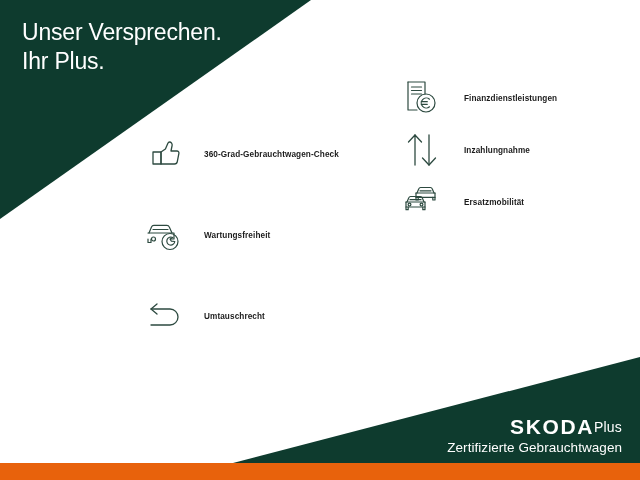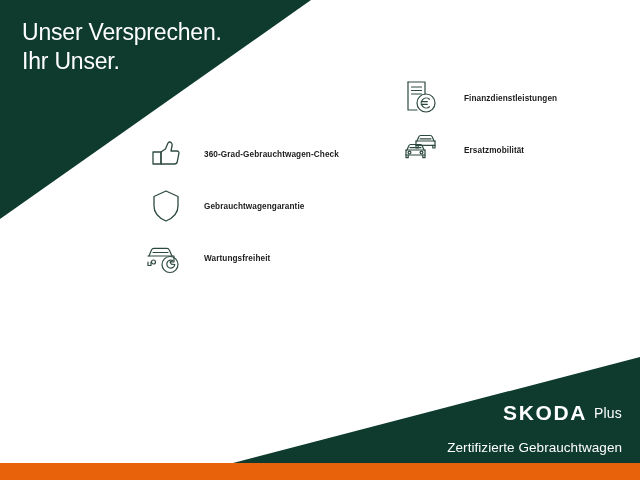--- a/index.html
+++ b/index.html
@@ -35,21 +35,21 @@
     white-space:nowrap;
   }
   .headline .ln { display:block; }
 
   
   .col {
     position:absolute;
     display:flex;
     flex-direction:column;
   }
-  .col-left  { left:142px; top:128px; }
+  .col-left  { left:142px; top:128px;gap:29px; }
   .col-right { left:398px; top:72px; }
 
   .feature {
     display:flex;
     align-items:center;
     height:52px;
   }
   .feature .ic {
     width:48px;
     min-width:48px;
@@ -74,96 +74,96 @@
     position:absolute;
     right:18px;
     bottom:24px;
     text-align:right;
     color:#ffffff;
   }
   .logo-row {
     display:flex;
     align-items:flex-end;
     justify-content:flex-end;
-    gap:7px;
   }
   .logo-word {
     font-size:21px;
     font-weight:bold;
     letter-spacing:1.6px;
     line-height:22px;
   }
   .logo-plus {
     font-size:14px;
     font-weight:400;
     letter-spacing:0.2px;
     line-height:22px;
   }
   .logo-sub {
     font-size:13.5px;
     font-weight:400;
     letter-spacing:0.05px;
     line-height:17px;
-    margin-top:15px;
+    margin-top:1px;
   }
 </style>
 </head>
 <body>
 
 <div id="page">
 
   <svg class="shape-layer" viewBox="0 0 640 480" width="640" height="480" preserveAspectRatio="none">
     <rect x="0" y="0" width="640" height="480" fill="#ffffff"></rect>
     <polygon points="0,0 311,0 0,219" fill="#0e3b2e"></polygon>
     <polygon points="640,357 640,463 233,463" fill="#0e3b2e"></polygon>
     <rect x="0" y="463" width="640" height="17" fill="#e8620c"></rect>
   </svg>
 
   <div class="headline">
     <span class="ln">Unser Versprechen.</span>
-    <span class="ln">Ihr Unser.</span>
+    <span class="ln">Ihr Plus.</span>
   </div>
 
   <div class="col col-left">
 
     <div class="feature">
       <span class="ic">
         <svg width="36" height="32" viewBox="0 0 36 32" fill="none" stroke="#2d4a40" stroke-width="1.3" stroke-linejoin="round" stroke-linecap="round">
           <path d="M5 14 h8 v12 H5 z"></path>
           <path d="M13 14 l0 12 h13.5 c1.5 0 2.6-1 2.8-2.3 l1.6-8.4 c0.2-1.2-0.7-2.3-1.9-2.3 H23 l1.1-5.5 c0.4-1.9-0.9-3.5-2.6-3.5 -0.8 0-1.3 0.5-1.6 1.2 L17.4 11 13 14 z"></path>
         </svg>
       </span>
       <span class="lbl">360-Grad-Gebrauchtwagen-Check</span>
     </div>
 
 
-    <div class="feature">
-      <span class="ic">
-        <svg width="30" height="34" viewBox="0 0 30 34" fill="none" stroke="#2d4a40" stroke-width="1.3" stroke-linejoin="round" stroke-linecap="round">
-          <path d="M15 2 L27 7.5 V17 c0 8-6 12.5-12 15 -6-2.5-12-7-12-15 V7.5 L15 2 z"></path>
-        </svg>
-      </span>
-      <span class="lbl">Gebrauchtwagengarantie</span>
-    </div>
 
     <div class="feature">
       <span class="ic">
         <svg width="40" height="34" viewBox="0 0 40 34" fill="none" stroke="#2d4a40" stroke-width="1.2" stroke-linejoin="round" stroke-linecap="round">
           <path d="M3 15 l2.5-6 c0.4-1 1.3-1.6 2.4-1.6 h13 c1.1 0 2 0.6 2.4 1.6 L26 15"></path>
           <path d="M2 15 h26 v6 h-3.5"></path>
           <path d="M2 21 v3.5 h3 v-3.5"></path>
           <path d="M7 11.5 h15"></path>
           <circle cx="7.5" cy="21" r="2"></circle>
           <circle cx="24" cy="23.5" r="8"></circle>
           <path d="M26.8 19.6 a4 4 0 1 0 2 3.9 l-3.4-0.3 -1.3-2.1 z"></path>
         </svg>
       </span>
       <span class="lbl">Wartungsfreiheit</span>
     </div>
 
+    <div class="feature">
+      <span class="ic">
+        <svg width="36" height="26" viewBox="0 0 36 26" fill="none" stroke="#2d4a40" stroke-width="1.3" stroke-linejoin="round" stroke-linecap="round">
+          <path d="M3 6 h19 a8 8 0 0 1 0 16 H3"></path>
+          <path d="M9 1 L3 6 L9 11"></path>
+        </svg>
+      </span>
+      <span class="lbl">Umtauschrecht</span>
+    </div>
 
   </div>
 
   <div class="col col-right">
 
     <div class="feature">
       <span class="ic">
         <svg width="34" height="36" viewBox="0 0 34 36" fill="none" stroke="#2d4a40" stroke-width="1.2" stroke-linejoin="round" stroke-linecap="round">
           <path d="M3 2 h17 v12"></path>
           <path d="M3 2 v28 h9"></path>
@@ -173,20 +173,31 @@
           <circle cx="21" cy="23" r="9"></circle>
           <path d="M24.5 19.2 a5 5 0 1 0 0 7.6"></path>
           <path d="M16.3 21.7 h6"></path>
           <path d="M16.3 24.3 h6"></path>
         </svg>
       </span>
       <span class="lbl">Finanzdienstleistungen</span>
     </div>
 
 
+    <div class="feature">
+      <span class="ic">
+        <svg width="32" height="36" viewBox="0 0 32 36" fill="none" stroke="#2d4a40" stroke-width="1.3" stroke-linejoin="round" stroke-linecap="round">
+          <path d="M9 33 V3"></path>
+          <path d="M2.5 10 L9 3 L15.5 10"></path>
+          <path d="M23 3 v30"></path>
+          <path d="M16.5 26 L23 33 L29.5 26"></path>
+        </svg>
+      </span>
+      <span class="lbl">Inzahlungnahme</span>
+    </div>
 
 
     <div class="feature">
       <span class="ic">
         <svg width="42" height="34" viewBox="0 0 42 34" fill="none" stroke="#2d4a40" stroke-width="1.2" stroke-linejoin="round" stroke-linecap="round">
 
           <path d="M16 8 l1.8-4.3 c0.3-0.8 1-1.2 1.8-1.2 h9.8 c0.8 0 1.5 0.4 1.8 1.2 L33 8"></path>
           <path d="M15 8 h19"></path>
           <path d="M15 8 v4.4 h19 V8"></path>
           <path d="M15 12.4 v2.6 h2.2 v-2.6"></path>

